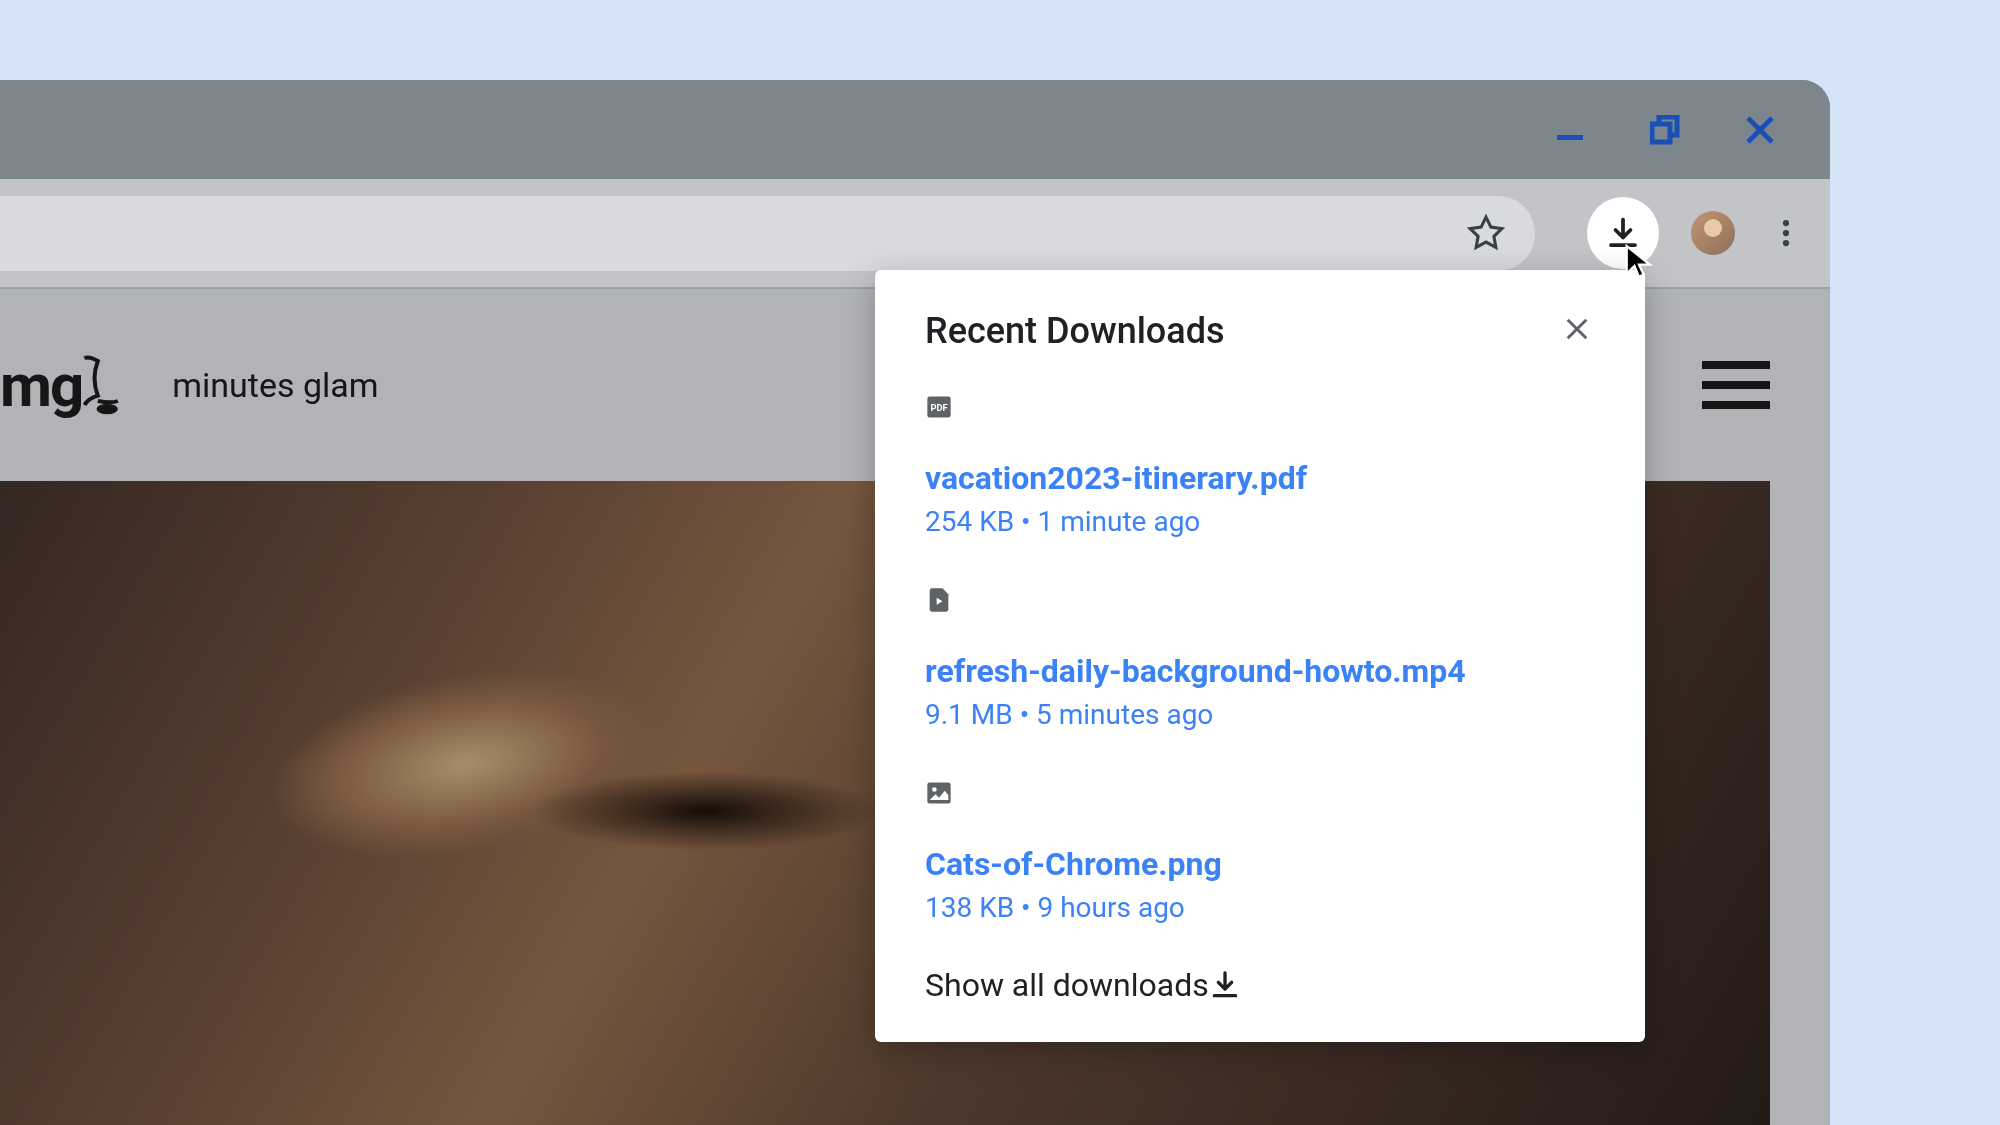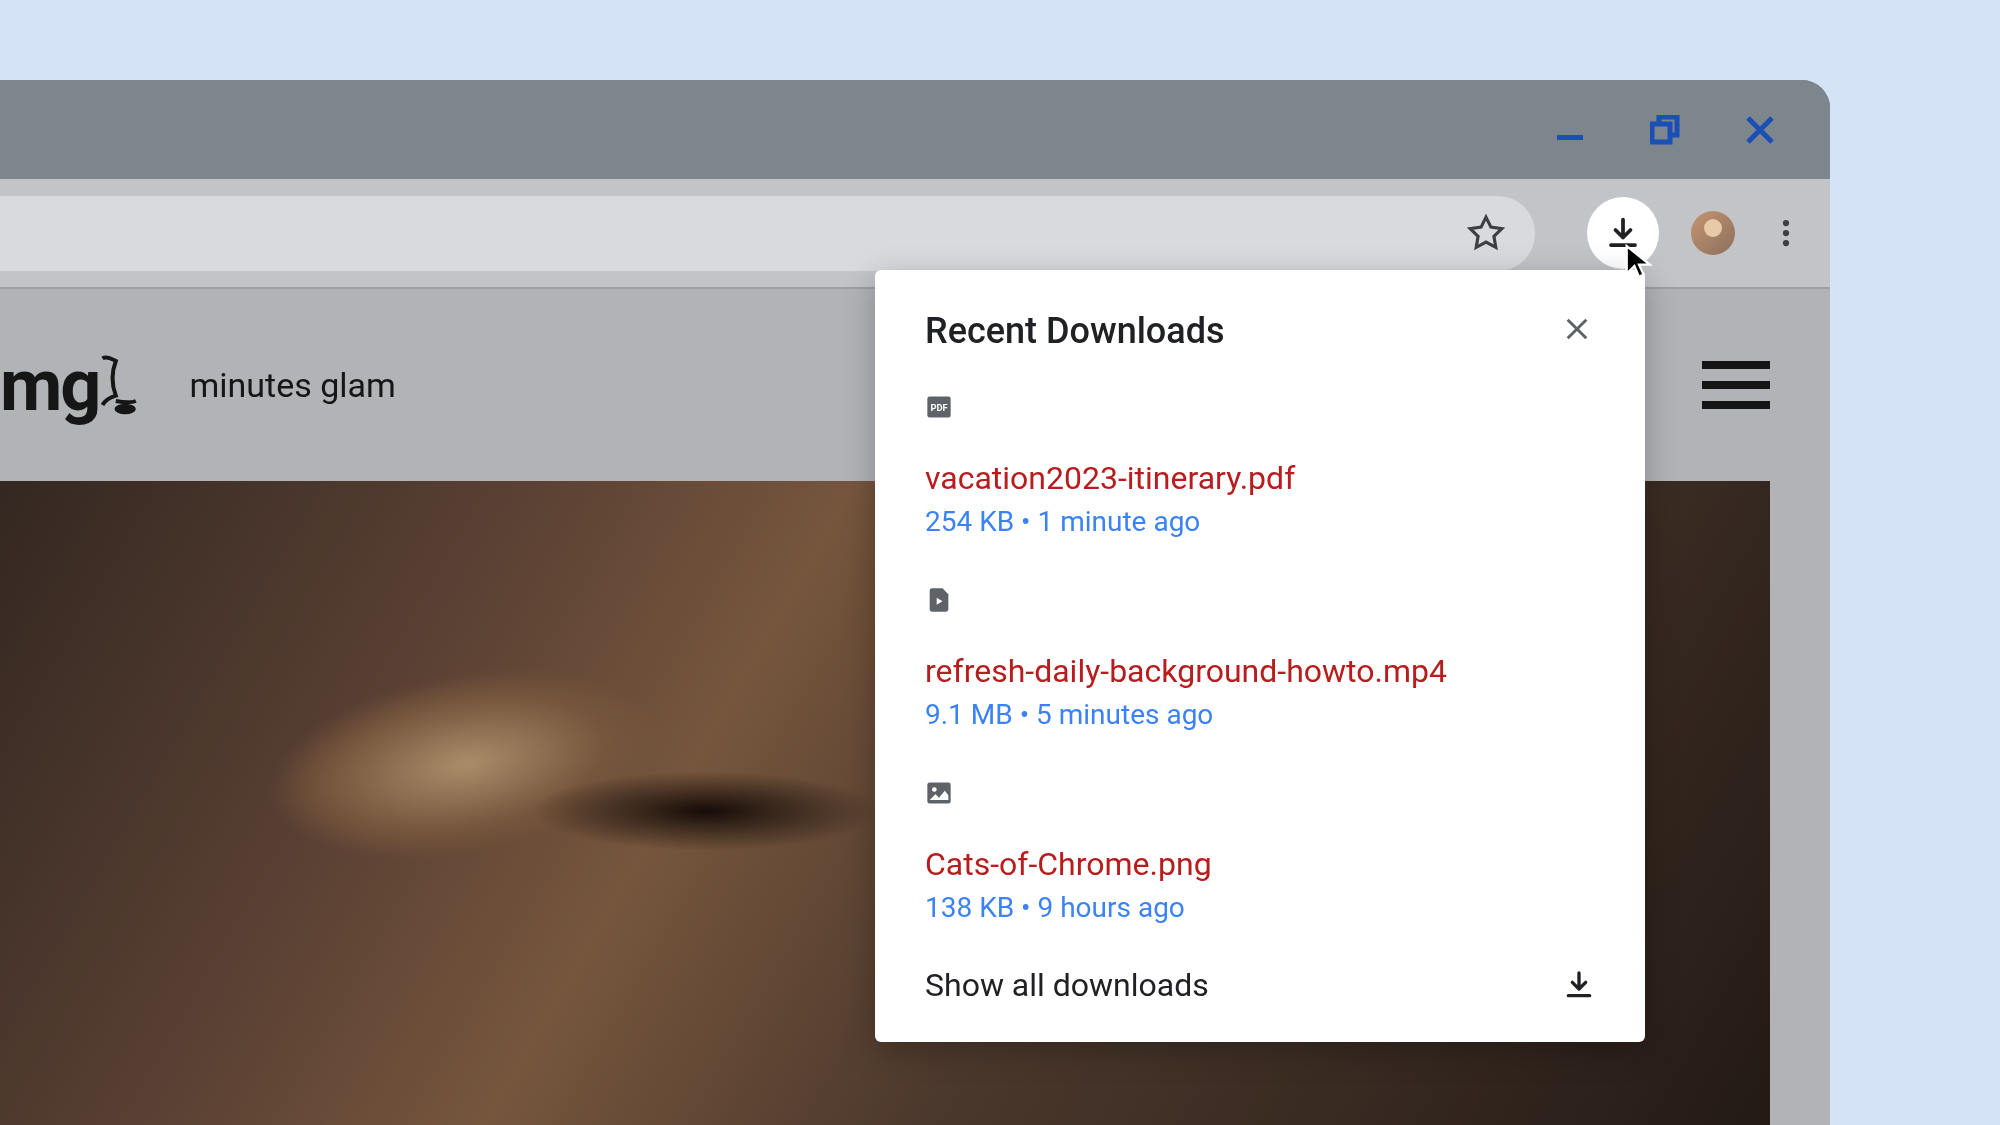--- a/index.html
+++ b/index.html
@@ -128,21 +128,21 @@
       padding: 0 60px 0 0;
     }
     
     .logo-area {
       display: flex;
       align-items: center;
       gap: 40px;
     }
     
     .logo-text {
-      font-size: 72px;
+      font-size: 60px;
       font-weight: 700;
       color: #1a1a1a;
       letter-spacing: -2px;
       font-family: Georgia, serif;
       display: flex;
       align-items: center;
     }
     
     .site-name {
       font-size: 34px;
@@ -242,34 +242,34 @@
       margin-top: 6px;
       flex-shrink: 0;
     }
     
     .file-info {
       flex: 1;
     }
     
     .file-name {
       font-size: 32px;
-      color: #b91c1c;
-      font-weight: 400;
+      color: #3b82f6;
+      font-weight: 700;
       margin-bottom: 8px;
     }
     
     .file-meta {
       font-size: 28px;
       color: #3b82f6;
       font-weight: 400;
     }
     
     .show-all {
       display: flex;
-      justify-content: space-between;
+      justify-content: flex-start;
       align-items: center;
       margin-top: 10px;
       cursor: pointer;
     }
     
     .show-all-text {
       font-size: 32px;
       color: #202124;
       font-weight: 400;
     }

